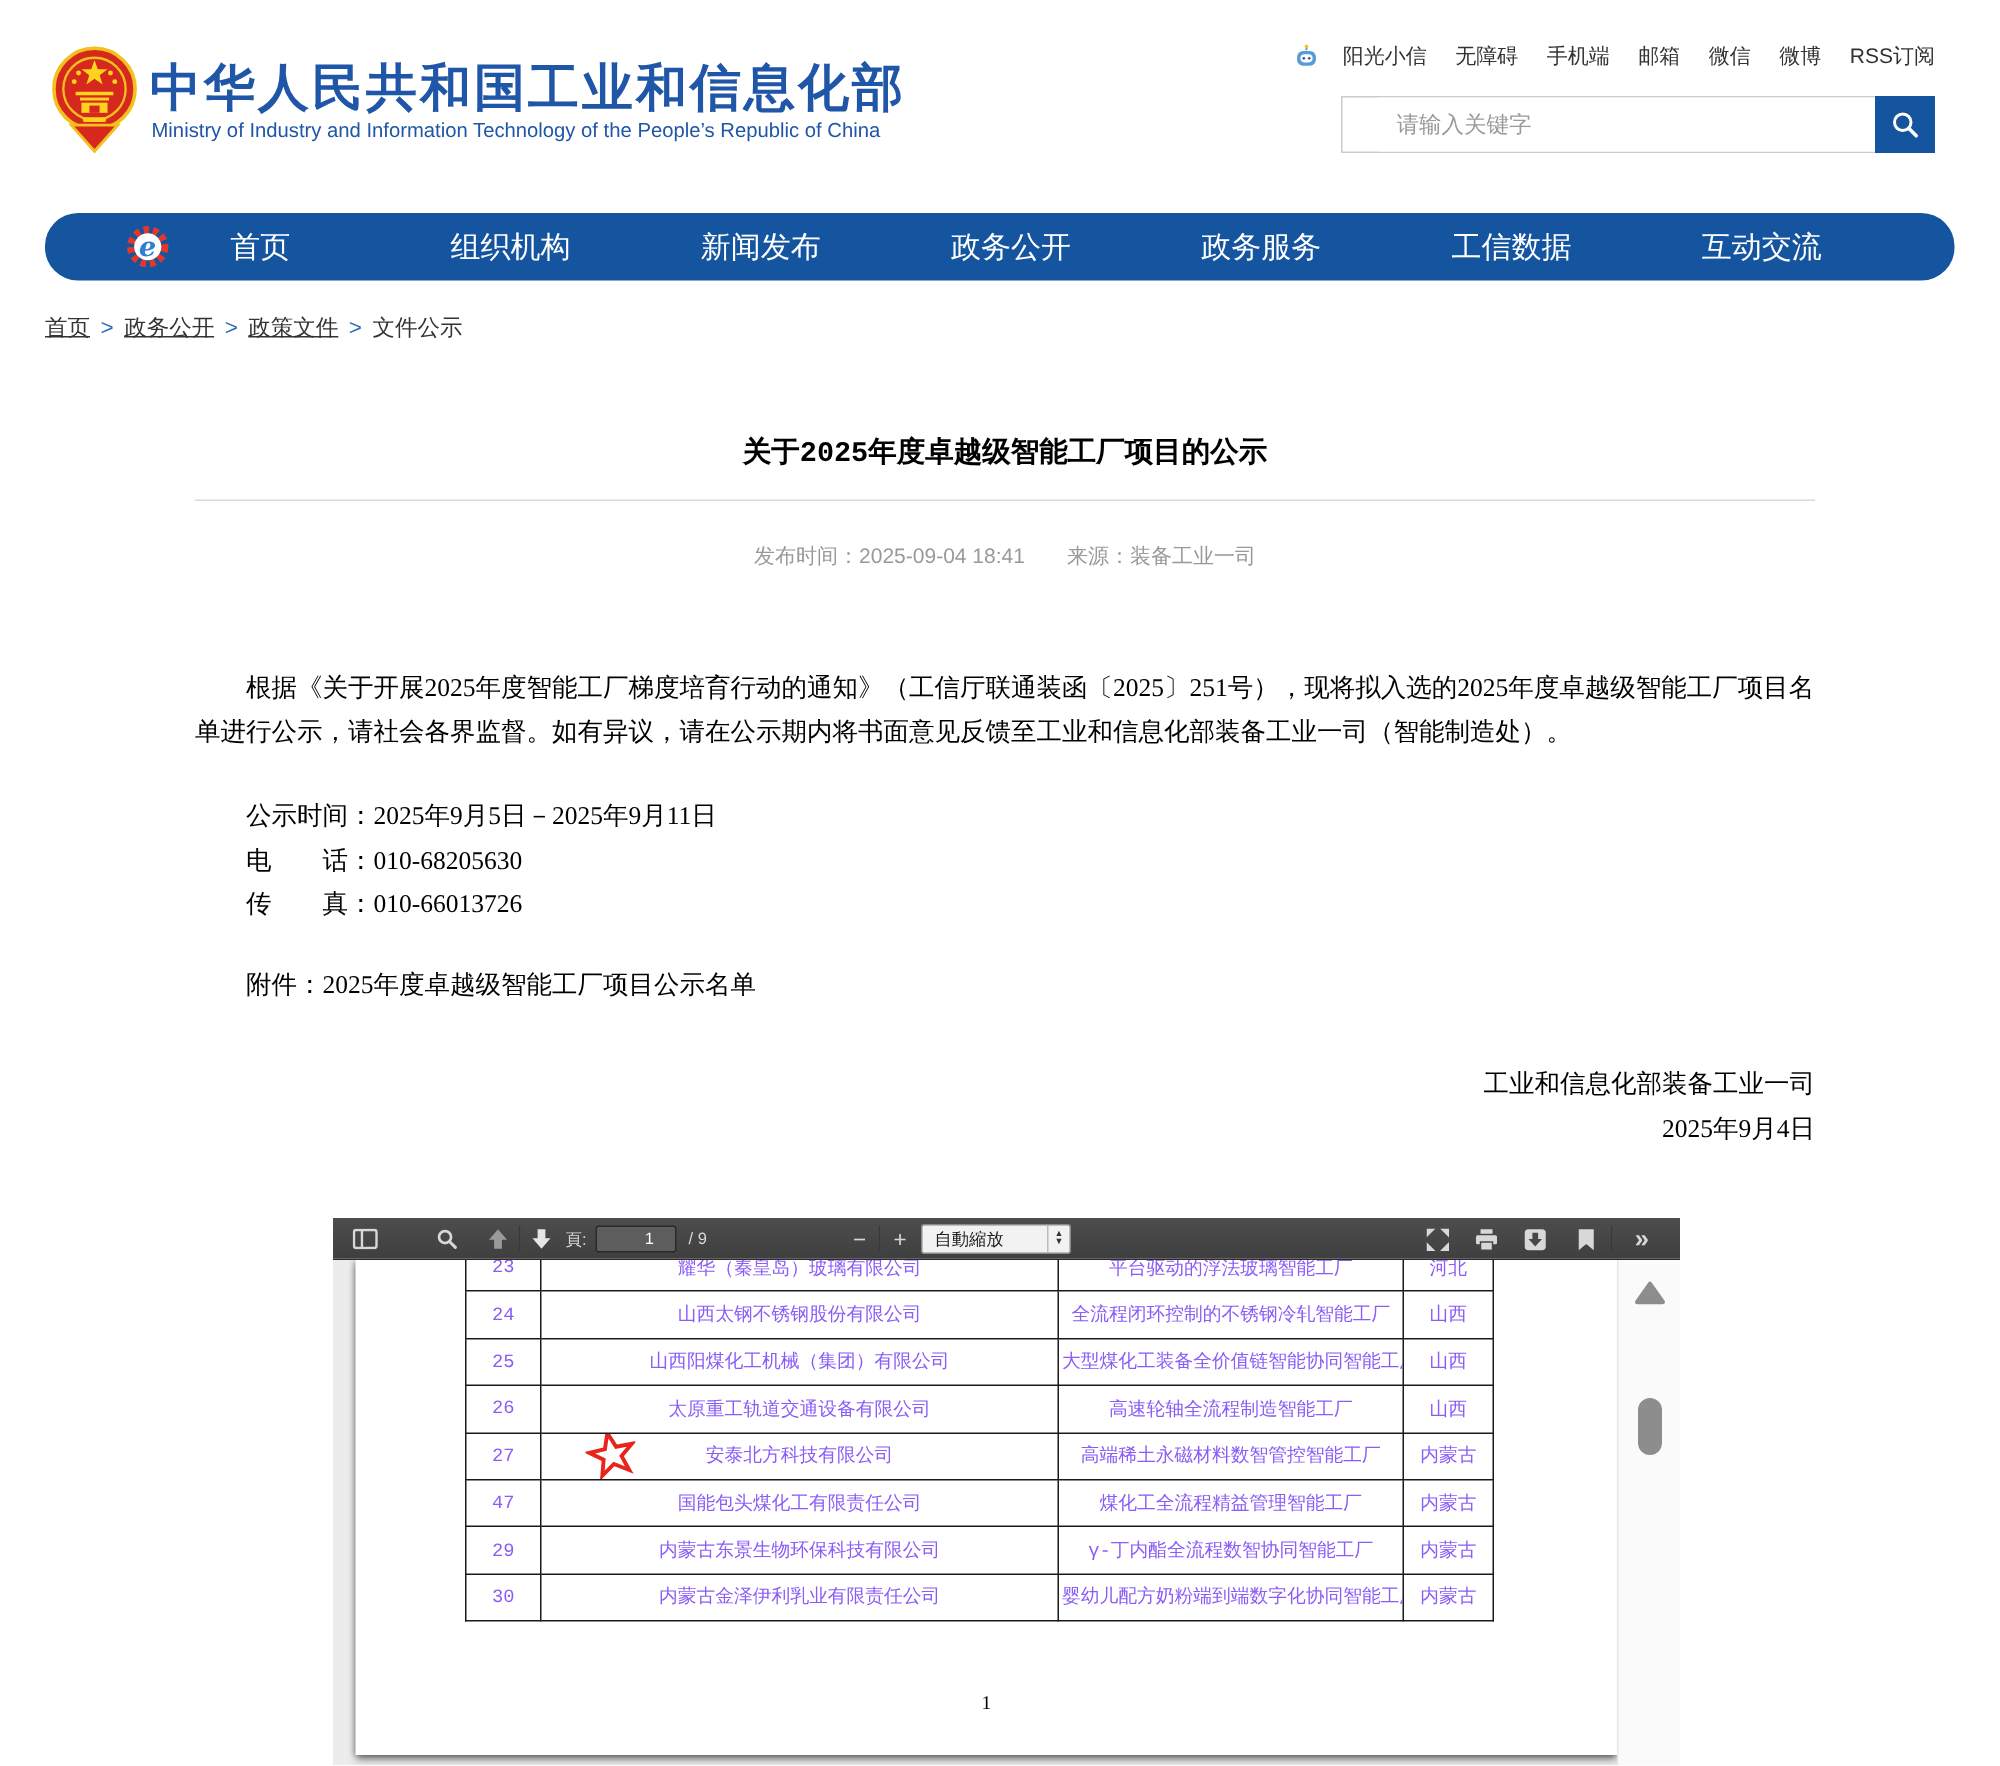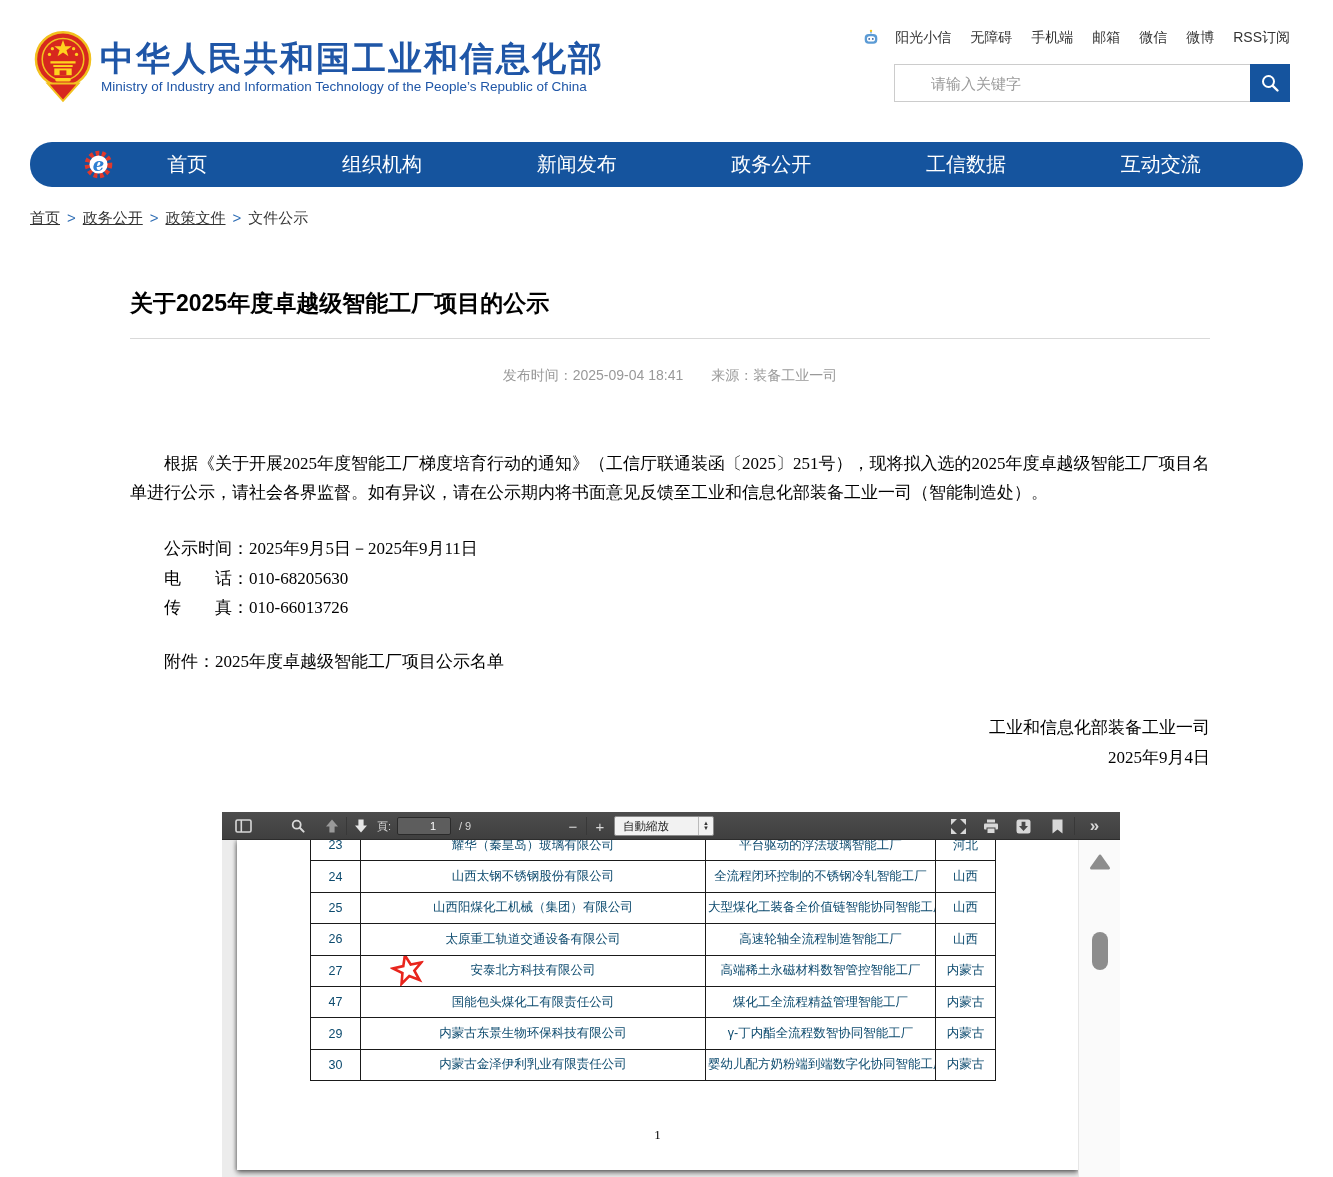--- a/index.html
+++ b/index.html
@@ -36,21 +36,21 @@
               color:#fff; font-size:20px; cursor:pointer; white-space:nowrap; }
 
   
   .breadcrumb { position:absolute; left:30px; top:209px; font-size:15px; color:#333; }
   .crumb { color:#333; text-decoration:none; }
   .crumb.linked { text-decoration:underline; cursor:pointer; }
   .crumb-sep { color:#2E6DB4; margin:0 7px; }
 
   
   .article { position:absolute; left:130px; top:270px; width:1080px; color:#000; }
-  .article-title { padding-top:18px; font-size:23px; font-weight:bold; color:#000; }
+  .article-title { padding-top:18px; text-align:center; font-size:19px; font-weight:bold; color:#000;font-family:Liberation Mono, monospace; }
   .article-hr { border:none; border-top:1px solid #d9d9d9; margin-top:19px; }
   .pub-info { margin-top:28px; text-align:center; font-size:14px; color:#999; }
   .pub-info .gap { display:inline-block; width:28px; }
   .article-serif { font-family:"Liberation Serif","DejaVu Serif",serif; }
   .article-body { margin-top:64px; font-size:17px; line-height:29px; text-indent:2em; }
   .info-lines { margin-top:27px; font-size:17px; line-height:29.5px; }
   .info-lines div { padding-left:2em; }
   .attachment { margin-top:27px; padding-left:2em; font-size:17px; }
   .signature { margin-top:40px; text-align:right; font-size:17px; line-height:30px; }
 
@@ -72,21 +72,21 @@
   .zoom-select .zs-caret { width:15px; border-left:1px solid #bbb; height:100%; display:flex;
                            flex-direction:column; align-items:center; justify-content:center; color:#333; }
   .zs-caret span { font-size:6px; line-height:5px; }
   .more-btn { font-size:17px; font-weight:bold; letter-spacing:-1px; }
 
   .pdf-body { position:absolute; top:28px; left:0; right:0; bottom:0; background:#ececec; overflow:hidden; }
   .pdf-pagearea { position:absolute; left:15px; top:0; width:841px; height:330px; background:#fff;
                   box-shadow:0 3px 5px rgba(0,0,0,.5), 2px 0 3px rgba(0,0,0,.18), -2px 0 3px rgba(0,0,0,.18);
                   overflow:hidden; }
   .pdf-table { position:absolute; left:73px; top:-11px; width:685px; border-collapse:collapse;
-               font-family:Liberation Sans, sans-serif; font-size:12.5px; color:#0c4a6e;
+               font-family:Liberation Mono, monospace; font-size:12.5px; color:#8b5cf6;
                table-layout:fixed; }
   .pdf-table td { border:1px solid #1a1a1a; text-align:center; vertical-align:middle; padding:0 2px;
                   overflow:hidden; white-space:nowrap; }
   .pdf-table tr { height:31.4px; }
   .col-no { width:50px; } .col-company { width:345px; } .col-project { width:230px; } .col-prov { width:60px; }
   .cell-company { position:relative; }
   .row-star { position:absolute; left:30px; top:-3px; width:34px; height:34px; }
   .pdf-pagenum { position:absolute; left:0; right:0; top:287px; text-align:center;
                  font-family:"Liberation Serif","DejaVu Serif",serif; font-size:13px; color:#000; }
 
@@ -153,20 +153,21 @@
       <circle cx="18" cy="18" r="13" fill="none" stroke="#e0392b" stroke-width="6" stroke-dasharray="4.2 3"></circle>
       <circle cx="18" cy="18" r="10.5" fill="#fff"></circle>
       <text x="18" y="25.5" font-size="21" font-style="italic" font-weight="bold" fill="#2d7fd3" text-anchor="middle" font-family="'DejaVu Serif',serif">e</text>
     </svg>
     <div class="nav-items">
 
     <div class="nav-item">首页</div>
         <div class="nav-item">组织机构</div>
         <div class="nav-item">新闻发布</div>
         <div class="nav-item">政务公开</div>
+        <div class="nav-item">政务服务</div>
         <div class="nav-item">工信数据</div>
         <div class="nav-item">互动交流</div>
       </div>
   </nav>
 
   <div class="breadcrumb">
     
   <span class="crumb-wrap"><a class="crumb linked">首页</a><span class="crumb-sep">&gt;</span></span><span class="crumb-wrap"><a class="crumb linked">政务公开</a><span class="crumb-sep">&gt;</span></span><span class="crumb-wrap"><a class="crumb linked">政策文件</a><span class="crumb-sep">&gt;</span></span><span class="crumb-wrap"><a class="crumb">文件公示</a><span class="crumb-sep"></span></span></div>
 
   <main class="article">

